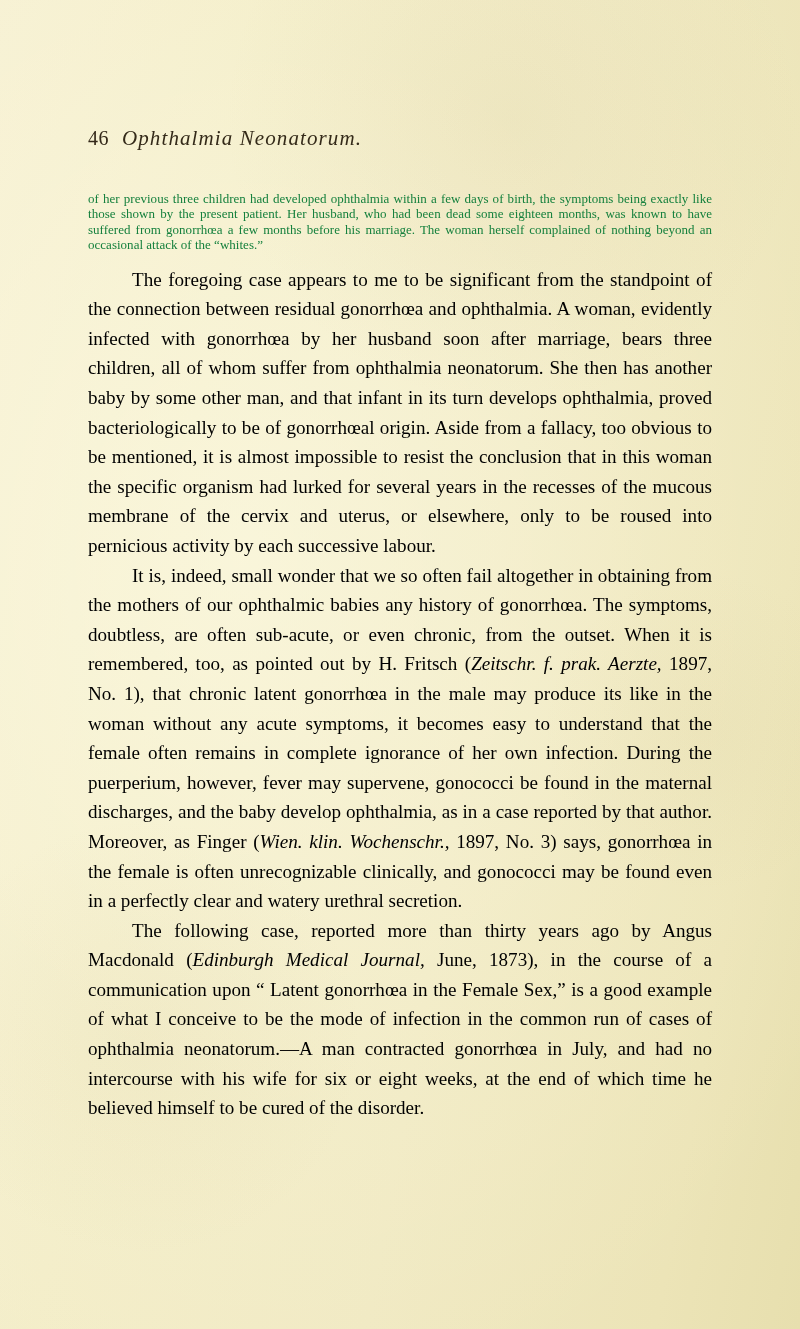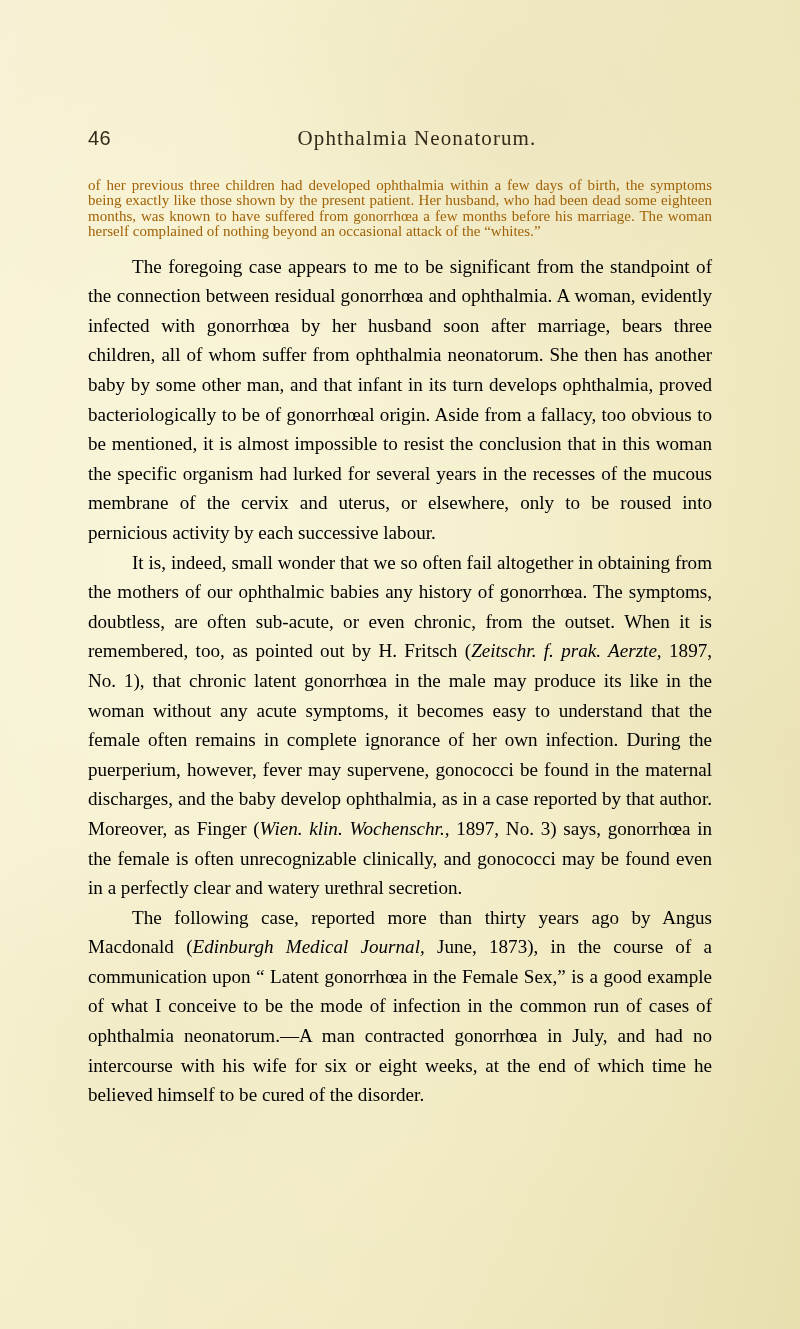--- a/index.html
+++ b/index.html
@@ -48,45 +48,46 @@
     position: relative;
     height: 36px;
     margin-top: 126px;
   }
   .folio {
     position: absolute;
     left: 0;
     top: 0;
     font-size: 20px;
     line-height: 24px;
-    font-family: Liberation Sans, sans-serif;
+    font-family: Liberation Serif, serif;
     color: #34291a;
     letter-spacing: 0.5px;
   }
   .head-title {
     position: absolute;
     left: 0;
     right: 0;
     top: -1px;
-    text-align: center;
+    text-align: left;
+    font-style: italic;
     font-size: 21px;
     line-height: 26px;
     letter-spacing: 1.1px;
     color: #342a19;
     padding-left: 34px;
   }
 
   
   .petit {
-    margin-top: 16px;
-    font-size: 15px;
+    margin-top: 29px;
+    font-size: 13px;
     line-height: 15.4px;
     text-align: justify;
     text-justify: inter-word;
-    color: #a16207;
+    color: #15803d;
     letter-spacing: 0.02px;
   }
   .petit p { margin: 0; }
 
   
   .body-text {
     margin-top: 12px;
     font-size: 19.1px;
     line-height: 29.6px;
     text-align: justify;

